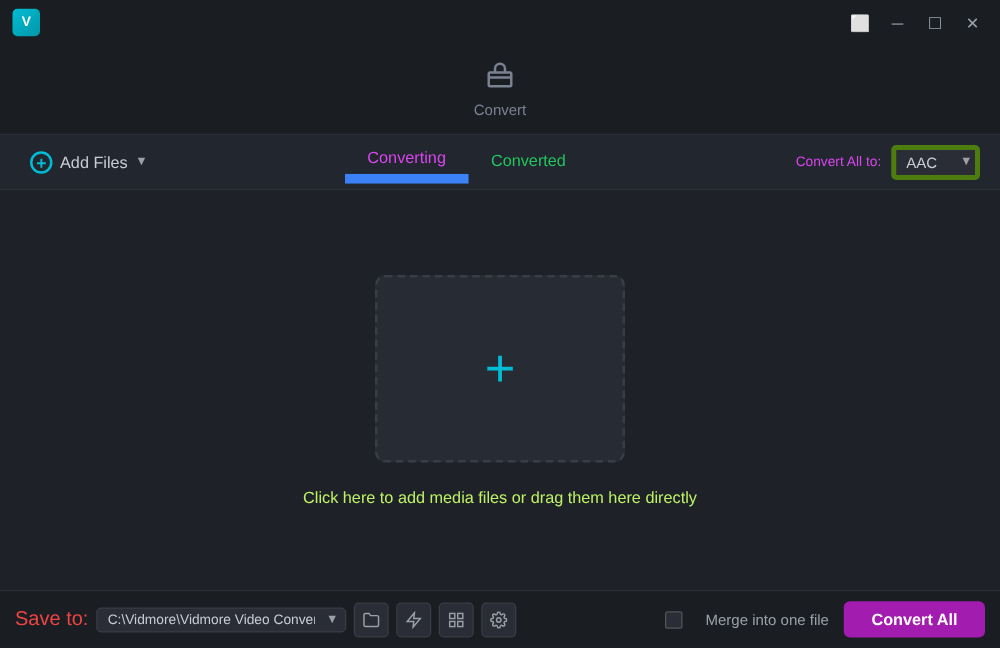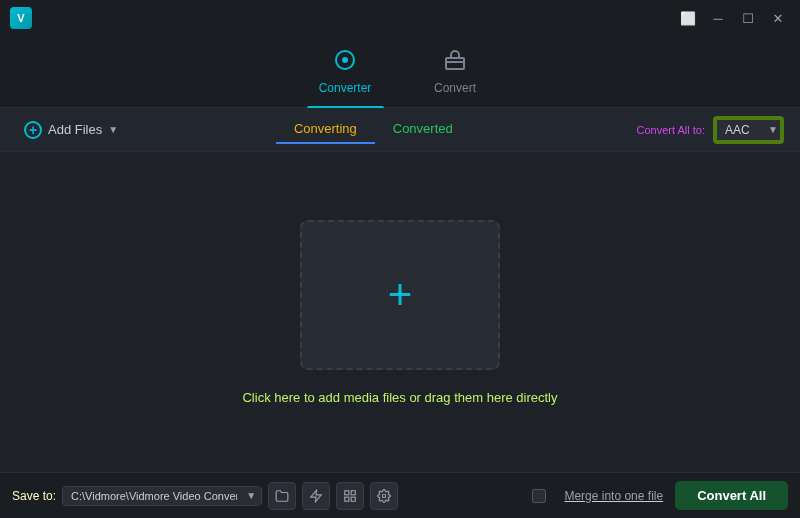--- a/index.html
+++ b/index.html
@@ -154,22 +154,22 @@
     }
     .convert-tab {
       padding: 6px 18px;
       font-size: 13px;
       cursor: pointer;
       color: #22c55e;
       border-radius: 4px 4px 0 0;
       border-bottom: 2px solid transparent;
     }
     .convert-tab.active {
-      color: #eab308;
-      border-bottom: 2px solid #3b82f6;
+      color: #d946ef;
+      border-bottom: 8px solid #3b82f6;
     }
     #toolbar-right {
       display: flex;
       align-items: center;
       gap: 8px;
     }
     #convert-all-to-label {
       font-size: 11px;
       color: #d946ef;
       margin-left: 16px;
@@ -240,22 +240,22 @@
       justify-content: space-between;
       padding: 0 12px;
       border-top: 1px solid #2a2d35;
     }
     #footer-left {
       display: flex;
       align-items: center;
       gap: 6px;
     }
     #save-to-label {
-      font-size: 12px;
-      color: #fef9c3;
+      font-size: 16px;
+      color: #ef4444;
       white-space: nowrap;
     }
     #save-path-wrapper {
       position: relative;
       display: inline-flex;
       align-items: center;
     }
     #save-path-input {
       background: #2a2d35;
       border: 1px solid #3a3d45;
@@ -289,35 +289,34 @@
     #footer-right {
       display: flex;
       align-items: center;
       gap: 12px;
     }
     #merge-checkbox-wrapper {
       display: flex;
       align-items: center;
       gap: 18px;
       cursor: pointer;
-      text-decoration: underline;
     }
     #merge-checkbox {
       width: 14px;
       height: 14px;
       border: 1px solid #555;
       background: #2a2d35;
       border-radius: 2px;
     }
     #merge-label {
       font-size: 12px;
       color: #9aa0a8;
     }
     #convert-all-btn {
-      background: #14532d;
+      background: #a21caf;
       color: white;
       border: none;
       border-radius: 5px;
       padding: 7px 22px;
       font-size: 13px;
       font-weight: 600;
       cursor: pointer;
       white-space: nowrap;
     }
   </style>
@@ -330,30 +329,20 @@
   </div>
   <div id="window-controls">
     <button class="win-btn">⬜</button>
     <button class="win-btn">─</button>
     <button class="win-btn">☐</button>
     <button class="win-btn close">✕</button>
   </div>
 </div>
 
 <div id="nav-tabs">
-  <div class="nav-tab active">
-    <span class="nav-tab-icon">
-      
-      <svg width="24" height="24" viewBox="0 0 24 24" fill="none" stroke="#00bcd4" stroke-width="2">
-        <circle cx="12" cy="12" r="9"></circle>
-        <circle cx="12" cy="12" r="3" fill="#00bcd4" stroke="none"></circle>
-      </svg>
-    </span>
-    <span class="nav-tab-label">Converter</span>
-  </div>
   <div class="nav-tab">
     <span class="nav-tab-icon">
       <svg width="24" height="24" viewBox="0 0 24 24" fill="none" stroke="#7a8190" stroke-width="2">
         <rect x="3" y="10" width="18" height="11" rx="1"></rect>
         <path d="M8 10V7a4 4 0 018 0v3"></path>
         <line x1="3" y1="14" x2="21" y2="14"></line>
       </svg>
     </span>
     <span class="nav-tab-label">Convert</span>
   </div>

